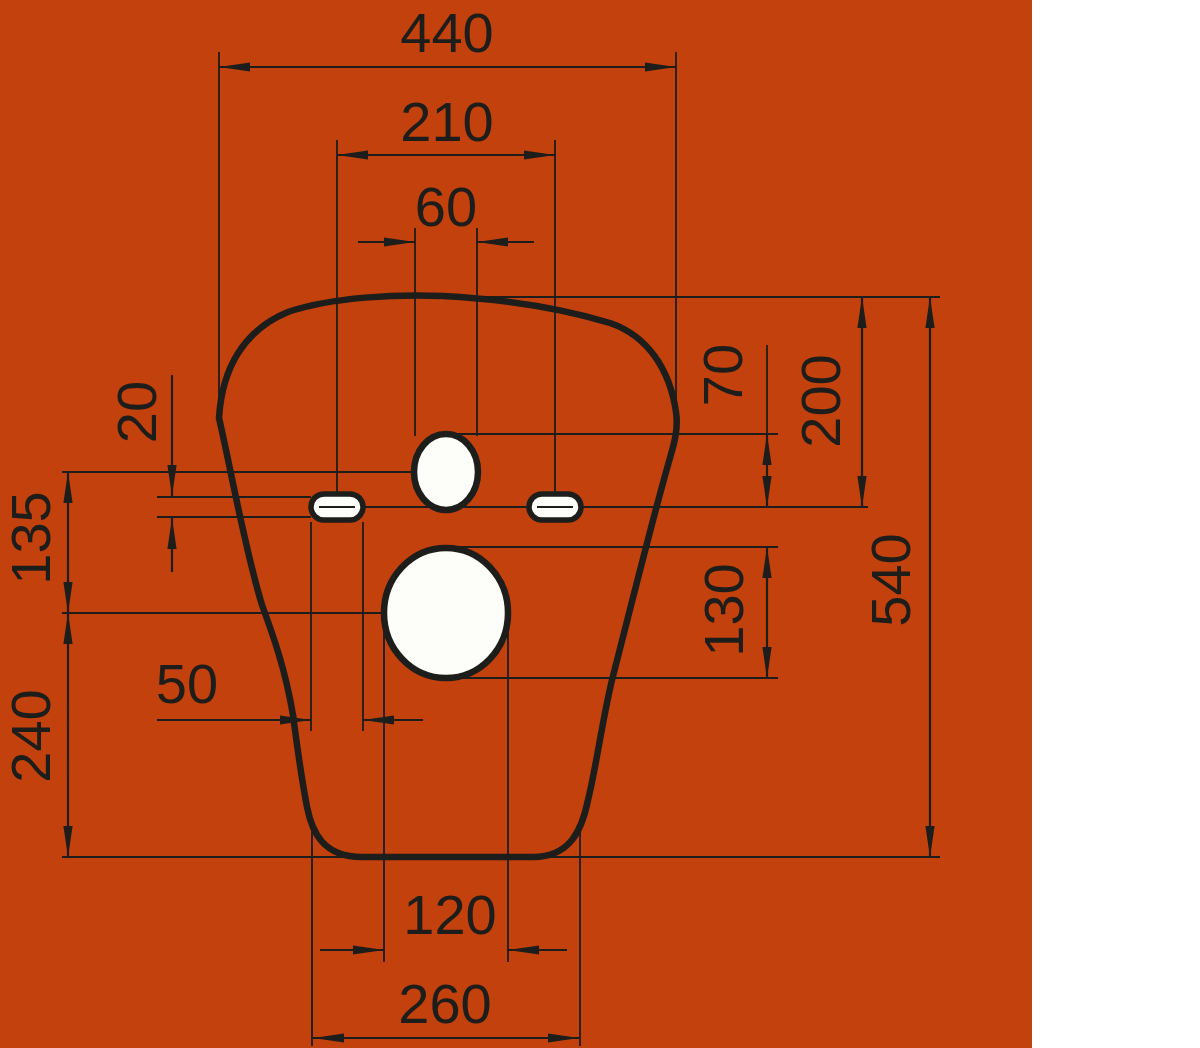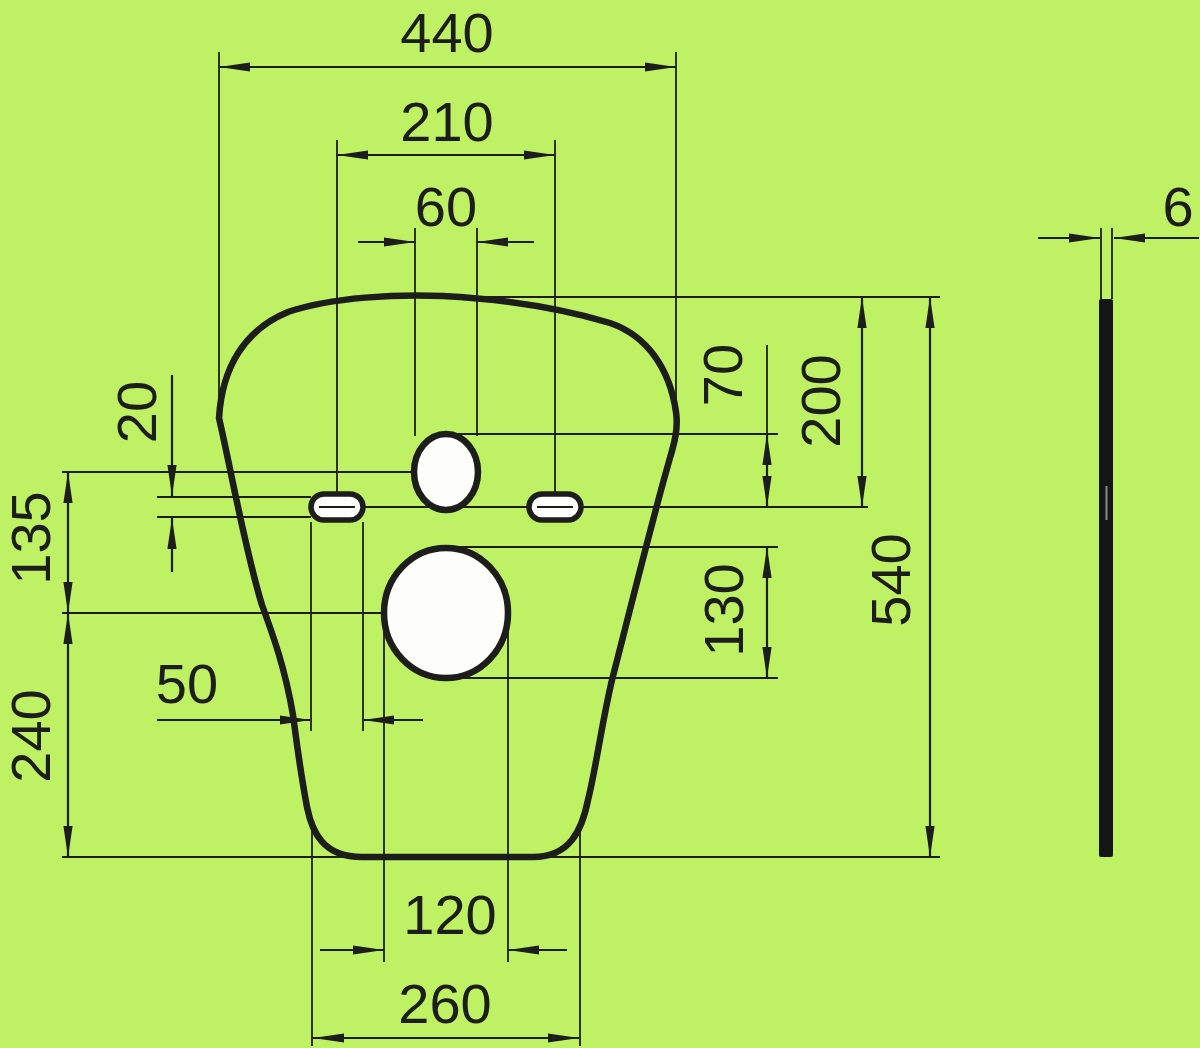--- a/index.html
+++ b/index.html
@@ -1,17 +1,17 @@
 <!DOCTYPE html>
 <html><head>
 <meta charset="utf-8">
 <style>
   html,body{margin:0;padding:0;background:#ffffff;}
   .stage{
-    width:1200px;height:1048px;background:#bef264;position:relative;overflow:hidden;
+    width:1032px;height:1048px;background:#c2410c;position:relative;overflow:hidden;
     font-family:"Liberation Sans", sans-serif;
   }
   svg{display:block}
   .dim-label{
     font-family:"Liberation Sans", sans-serif;
     font-size:56px;
     fill:#1d1d1b;
   }
   .thin{stroke:#1d1d1b;stroke-width:1.8;fill:none;}
   .dimline{stroke:#1d1d1b;stroke-width:2.2;fill:none;}

